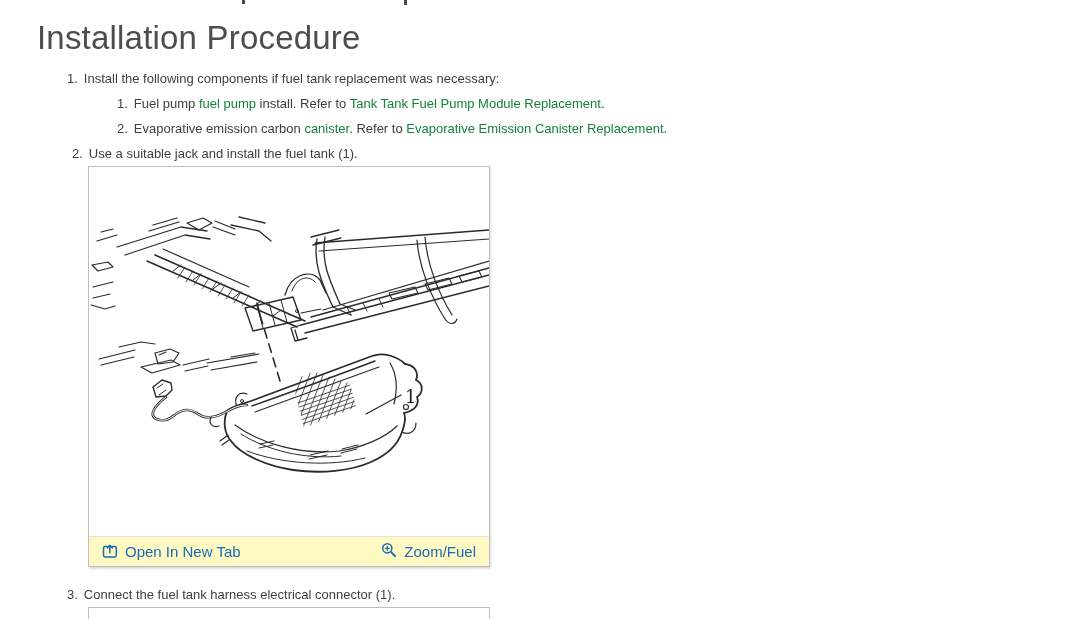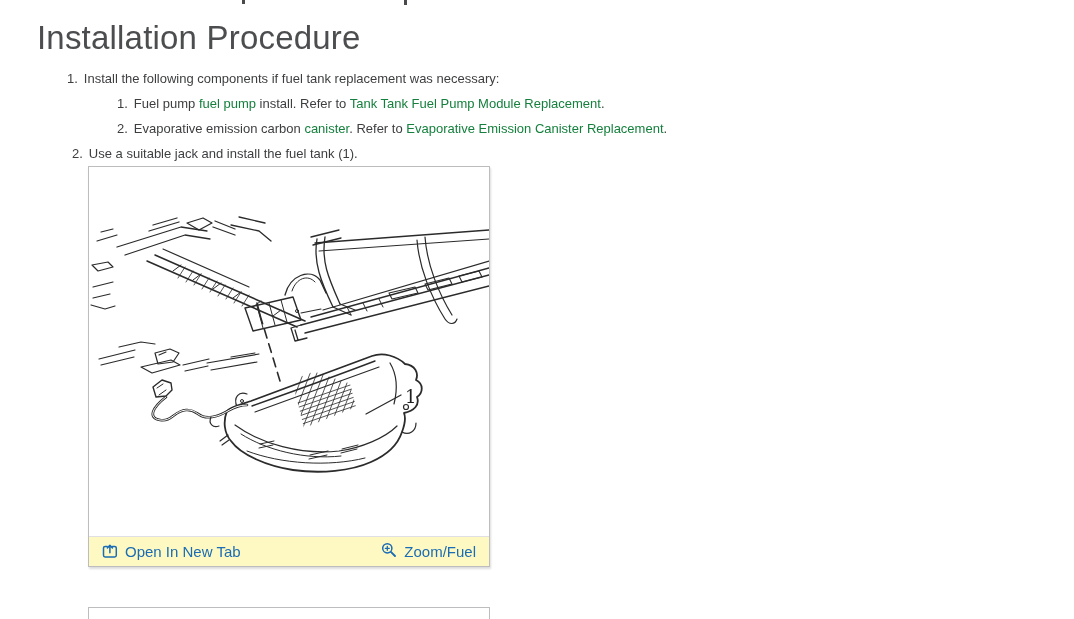--- a/index.html
+++ b/index.html
@@ -174,16 +174,17 @@
             <circle cx="6.3" cy="6.3" r="4.6" stroke-width="1.5"></circle>
             <path d="M9.9,9.9 L14,14" stroke-width="1.9"></path>
             <path d="M6.3,4.3 V8.3 M4.3,6.3 H8.3" stroke-width="1.3"></path>
           </g>
         </svg>
         <span>Zoom/Fuel</span>
       </div>
     </div>
   </div>
 
+  <div class="line l3"><span class="num">3.</span><span>Connect the fuel tank harness electrical connector (1).</span></div>
 
   <div class="figure2"></div>
 
 </div>
 
 </body></html>

